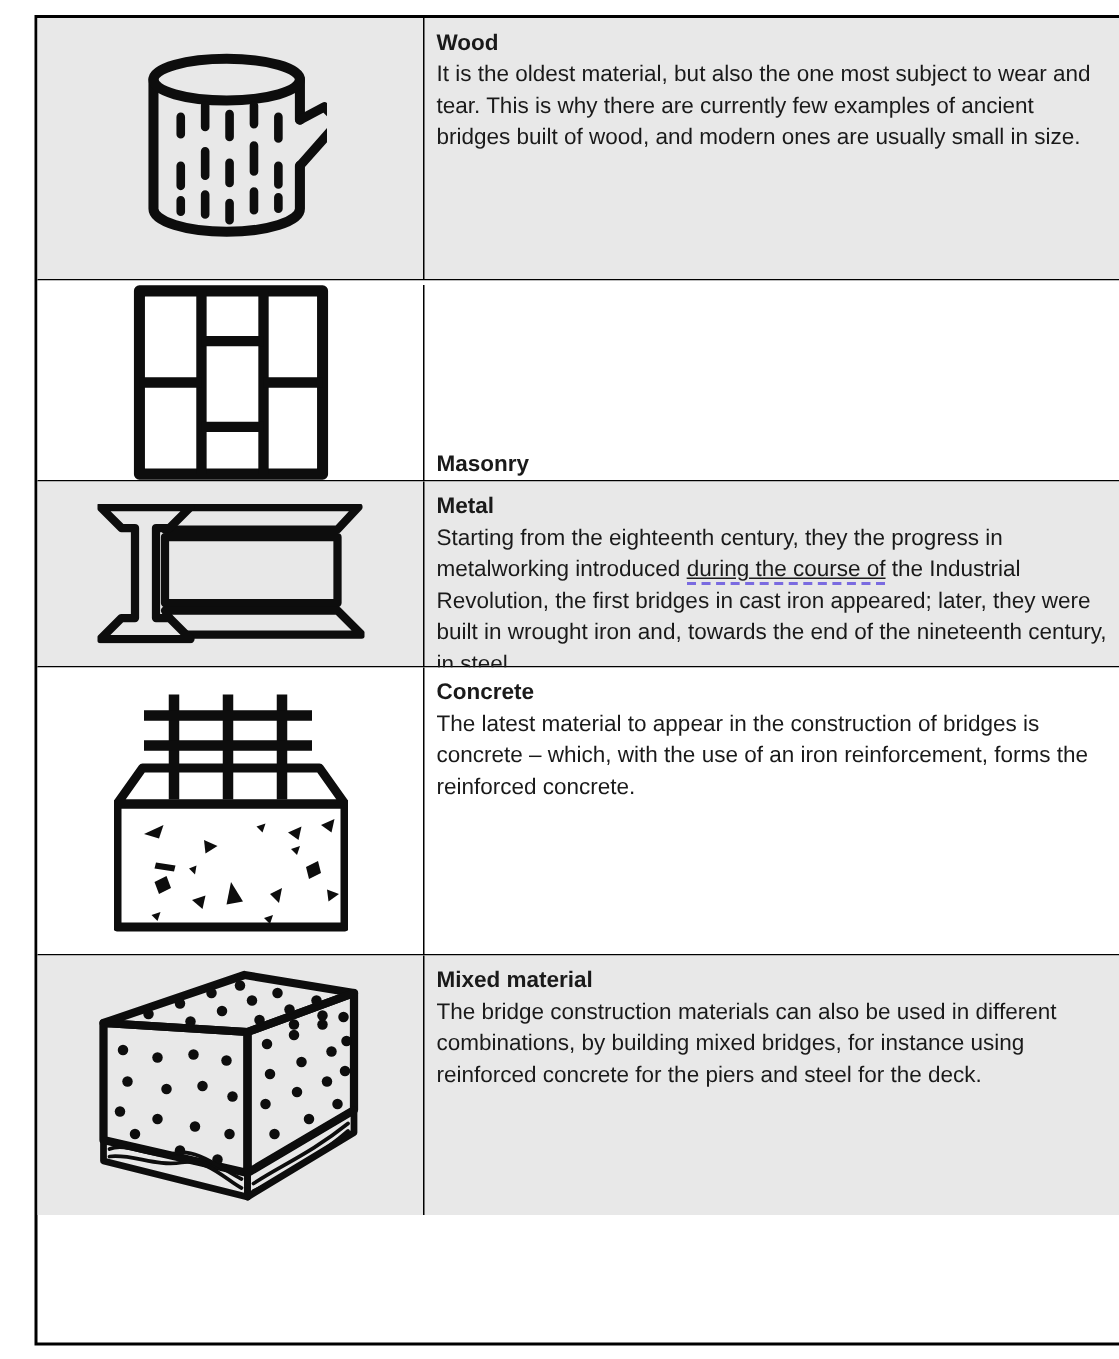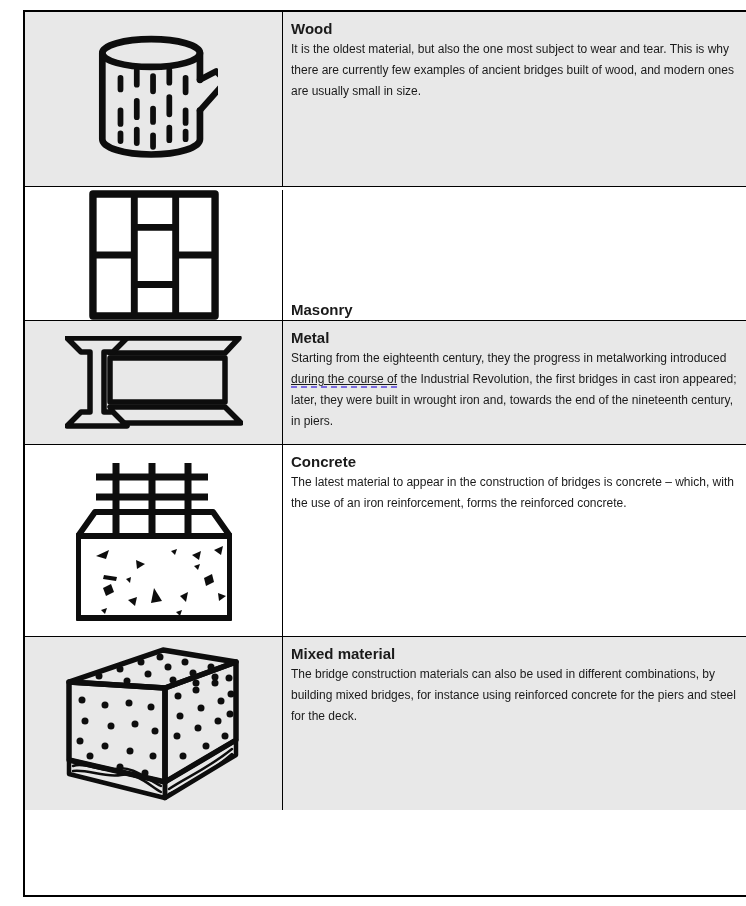--- a/index.html
+++ b/index.html
@@ -41,21 +41,21 @@
     flex: 1;
     padding: 6px 10px 0 8px;
     color: #1a1a1a;
   }
   .material-title {
     font-weight: bold;
     font-size: 15px;
     line-height: 21px;
   }
   .material-body {
-    font-size: 12px;
+    font-size: 15px;
     line-height: 21px;
   }
   .grammar-underline {
     border-bottom: 2px dashed #7a6be0;
     padding-bottom: 0px;
     text-decoration: underline;
   }
   svg { display: block; }
   .ln { stroke: #0d0d0d; fill: none; stroke-linejoin: round; }
   .cap { stroke-linecap: round; }
@@ -104,21 +104,21 @@
     <div class="icon-cell">
       <svg width="178" height="93" viewBox="0 0 178 93">
         <path class="ln" stroke-width="5.5" d="M54,2 L174,2 L160,17 L45,17 Z"></path>
         <path class="ln" stroke-width="5.5" d="M45,22 L160,22 L160,66 L45,66 Z"></path>
         <path class="ln" stroke-width="5.5" d="M45,71 L160,71 L176,87 L54,87 Z"></path>
         <path class="ln fillbg" stroke-width="5.5" d="M2,2 L62,2 L48,16 L39,16 L39,76 L48,76 L62,90 L2,90 L16,76 L25,76 L25,16 L16,16 Z"></path>
       </svg>
     </div>
     <div class="text-cell">
       <div class="material-title">Metal</div>
-      <div class="material-body"><span>Starting from the eighteenth century, they the progress in metalworking introduced </span><span class="grammar-underline">during the course of</span><span> the Industrial Revolution, the first bridges in cast iron appeared; later, they were built in wrought iron and, towards the end of the nineteenth century, in piers.</span></div>
+      <div class="material-body"><span>Starting from the eighteenth century, they the progress in metalworking introduced </span><span class="grammar-underline">during the course of</span><span> the Industrial Revolution, the first bridges in cast iron appeared; later, they were built in wrought iron and, towards the end of the nineteenth century, in steel.</span></div>
     </div>
   </div>
 
   <div class="row">
     <div class="icon-cell">
       <svg width="156" height="162" viewBox="0 0 156 162">
         <path class="ln" stroke-width="6" d="M19,52 L137,52 L154,76 L2,76 Z"></path>
         <rect class="ln" stroke-width="6" x="2" y="76" width="152" height="82"></rect>
         <path class="ln" stroke-width="7" d="M40,3 V73 M76,3 V73 M112,3 V73"></path>
         <path class="ln" stroke-width="7" d="M20,17 H132 M20,37 H132"></path>

